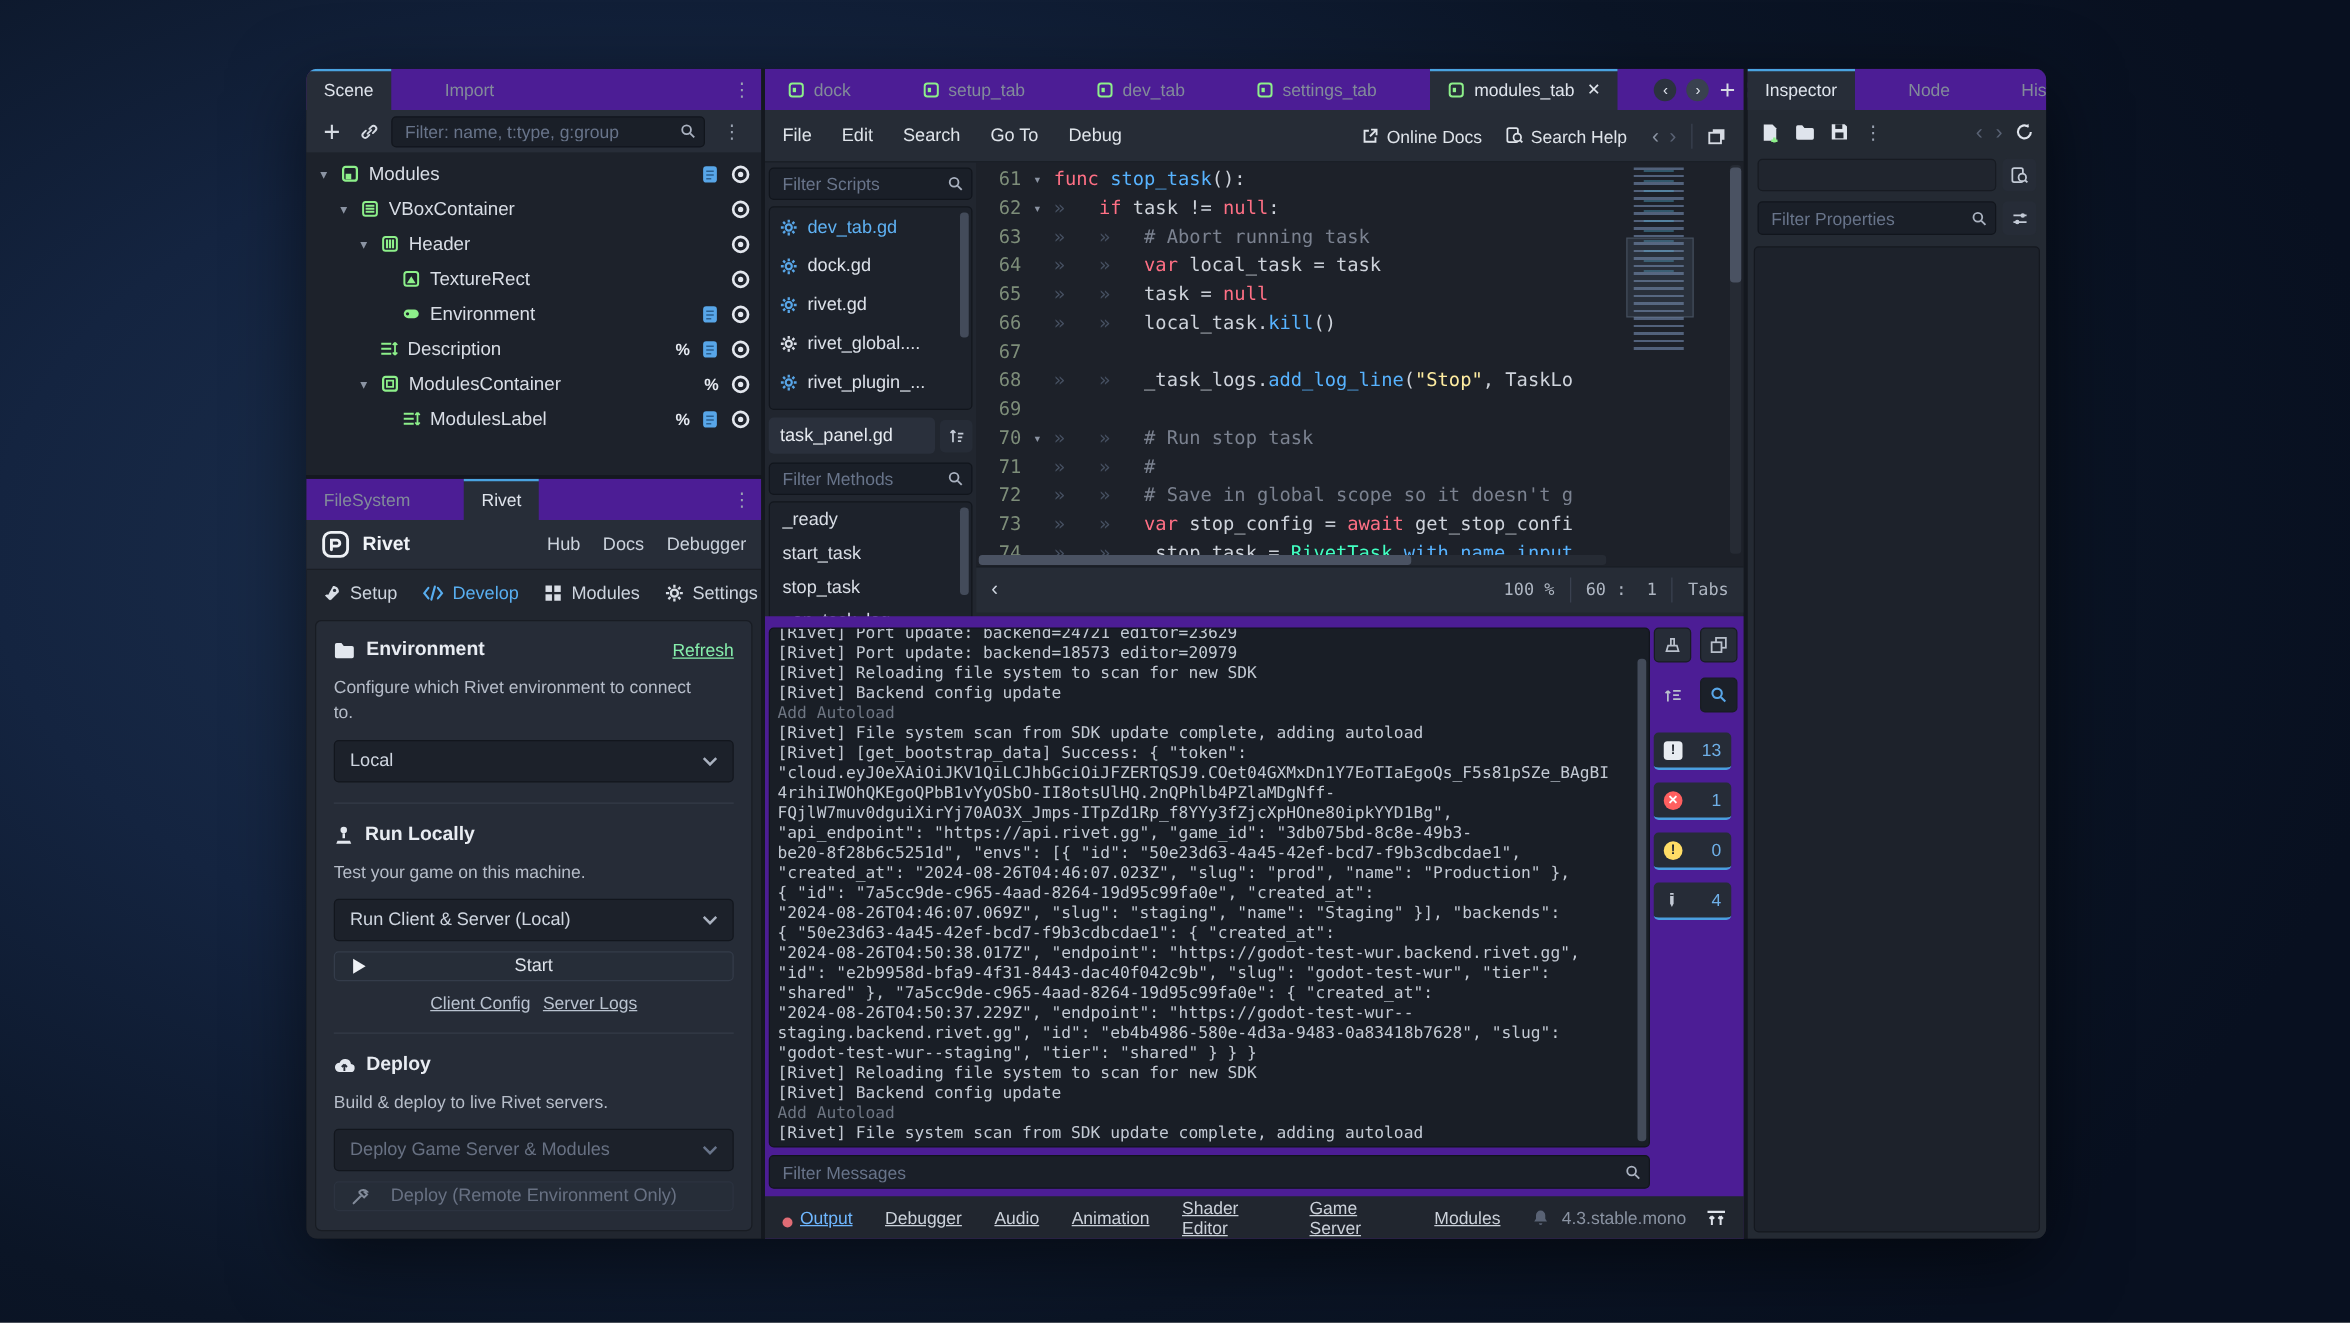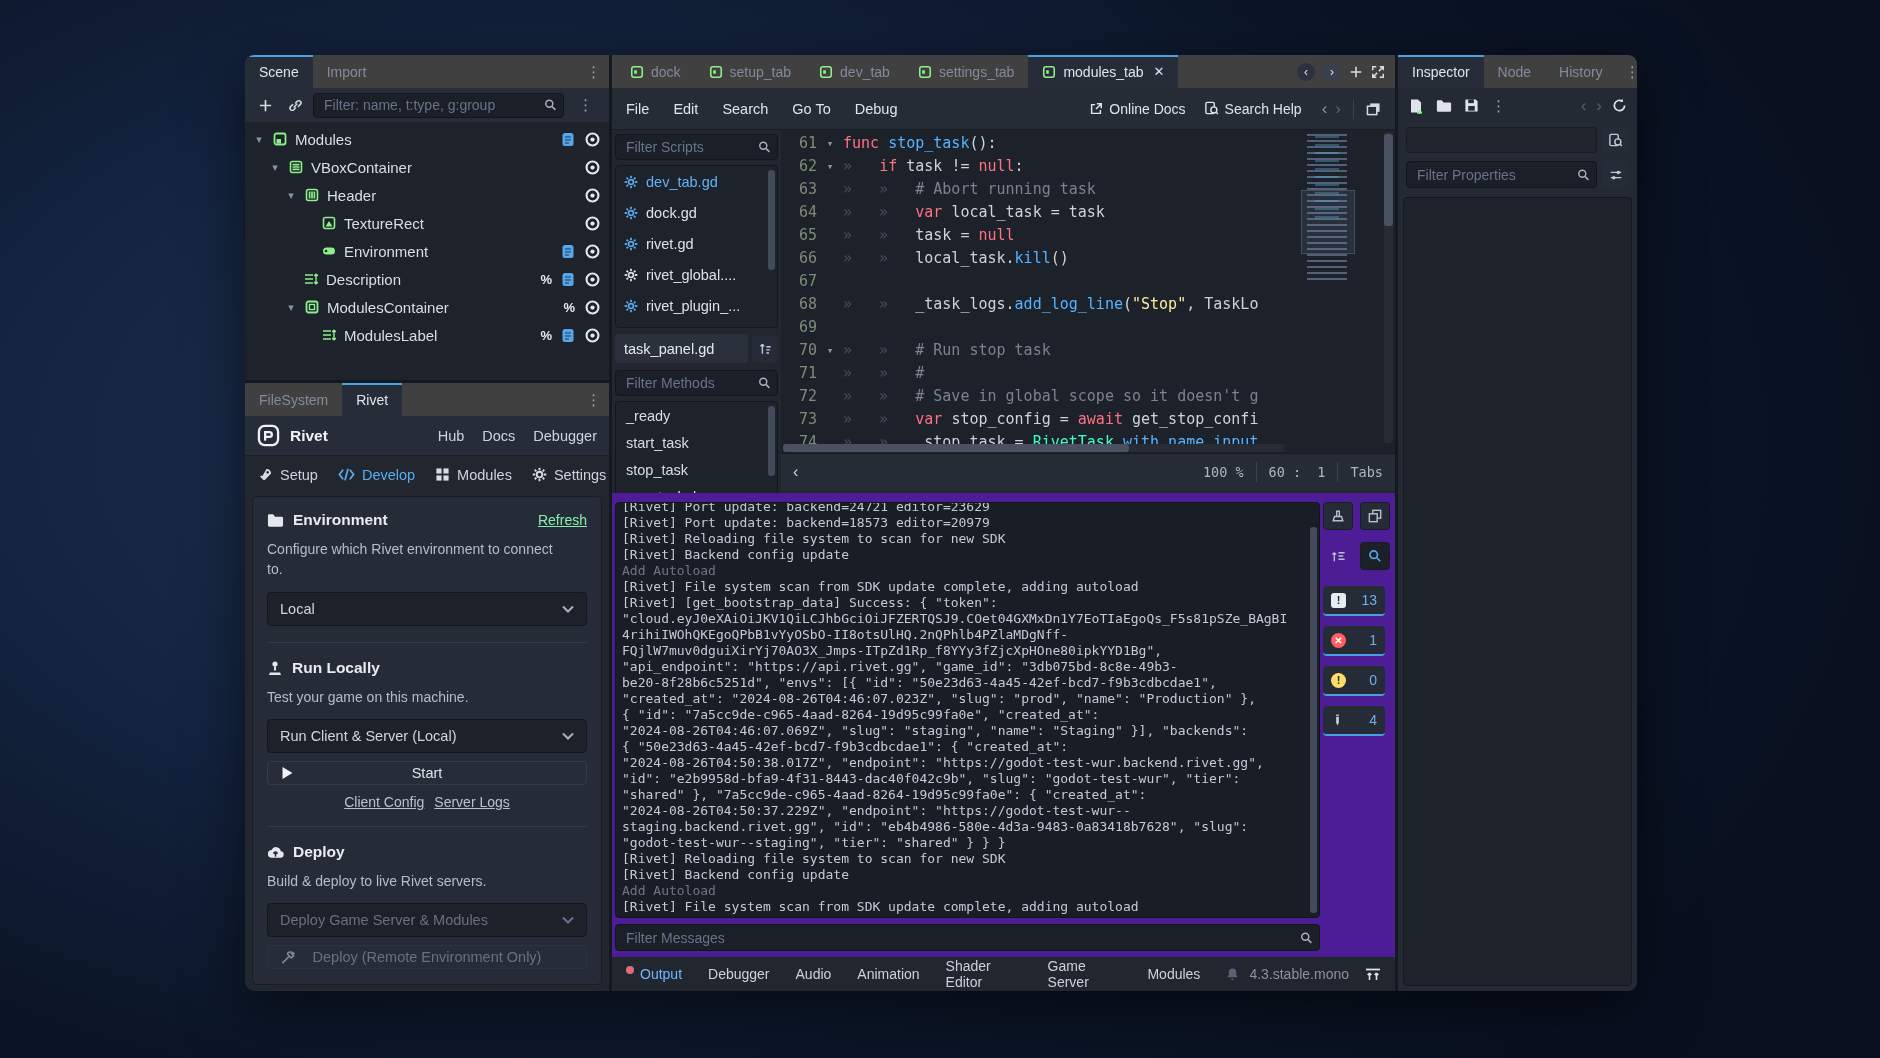--- a/index.html
+++ b/index.html
@@ -8,21 +8,21 @@
     font-family:"Liberation Sans", sans-serif;
     background: radial-gradient(1400px 900px at 28% 42%, #1c304e 0%, #142440 38%, #0b1526 72%, #081020 100%);
     color:#d6dbe3; font-size:14px;
   }
   .window {
     position:absolute; left:245px; top:55px; width:1392px; height:936px;
     background:#14181f; border-radius:9px; overflow:hidden;
     box-shadow:0 18px 60px rgba(0,0,0,.55);
   }
   .panel { position:absolute; background:#242a33; }
-  .tabstrip { position:absolute; left:0; right:0; top:0; height:33px; background:#404040; display:flex; align-items:stretch; }
+  .tabstrip { position:absolute; left:0; right:0; top:0; height:33px; background:#4c1d95; display:flex; align-items:stretch;gap:29px; }
   .tab { display:flex; align-items:center; gap:7px; padding:0 14px; color:#828b9a; font-size:14px; position:relative; }
   .tab.active { background:#272d38; color:#dfe4ec; }
   .tab.active::before { content:""; position:absolute; left:0; right:0; top:0; height:2px; background:#4aa3e0; }
   .dots { color:#9aa3b2; font-size:15px; padding:0 8px; display:flex; align-items:center; }
   .input { background:#1a1f28; border:1px solid #11151c; border-radius:4px; color:#cfd6e0; font-size:14px;
            font-family:"Liberation Sans",sans-serif; padding:0 28px 0 10px; outline:none; width:100%; height:100%; }
   .input::placeholder { color:#68748a; }
   .mag { position:absolute; right:7px; top:50%; transform:translateY(-50%); color:#aab2c0; }
   .iconbtn { display:flex; align-items:center; justify-content:center; color:#c3cad6; }
   svg { display:block; }
@@ -54,21 +54,21 @@
   .tk-cm { color:#7b8290; } .tk-tx { color:#ced3db; } .tk-ty { color:#42ffc2; } .tk-ind { color:#465061; }
   
   .log-line { font-family:"DejaVu Sans Mono",monospace; font-size:13px; line-height:16px; color:#c3cad4; white-space:pre; }
   .log-line.dim { color:#6e7683; }
   
   .obtn { width:30px; height:28px; background:#262c37; border:1px solid #181c23; border-radius:4px;
           display:flex; align-items:center; justify-content:center; color:#b9c0cc; }
   .fbadge { width:62px; height:30px; background:#262c37; border-bottom:2px solid #4a9fe0; border-radius:4px;
             display:flex; align-items:center; justify-content:space-between; padding:0 8px; }
   .fbadge .cnt { color:#6fb0e8; font-size:14px; }
-  .bbar-item { color:#ccd2db; font-size:14px; display:flex; align-items:flex-start; gap:6px; }
+  .bbar-item { color:#ccd2db; font-size:14px; display:flex; align-items:flex-end; gap:6px;text-decoration:underline; }
   .seg { border-left:1px solid #3a4150; height:20px; }
   .statustxt { font-family:"DejaVu Sans Mono",monospace; font-size:13.5px; color:#aeb6c2; }
   .menuitem { color:#dfe4ea; font-size:14.5px; }
   .scriptitem { display:flex; align-items:center; gap:8px; height:31px; padding:0 8px; font-size:14.5px; color:#dde2ea; }
   .methoditem { height:27px; display:flex; align-items:center; padding:0 10px; font-size:14.5px; color:#d9dee6; }
   .sb { position:absolute; background:#434b5a; border-radius:3px; }
   .sbtrack { position:absolute; background:#262b34; border-radius:3px; }
 </style>
 </head>
 <body>

